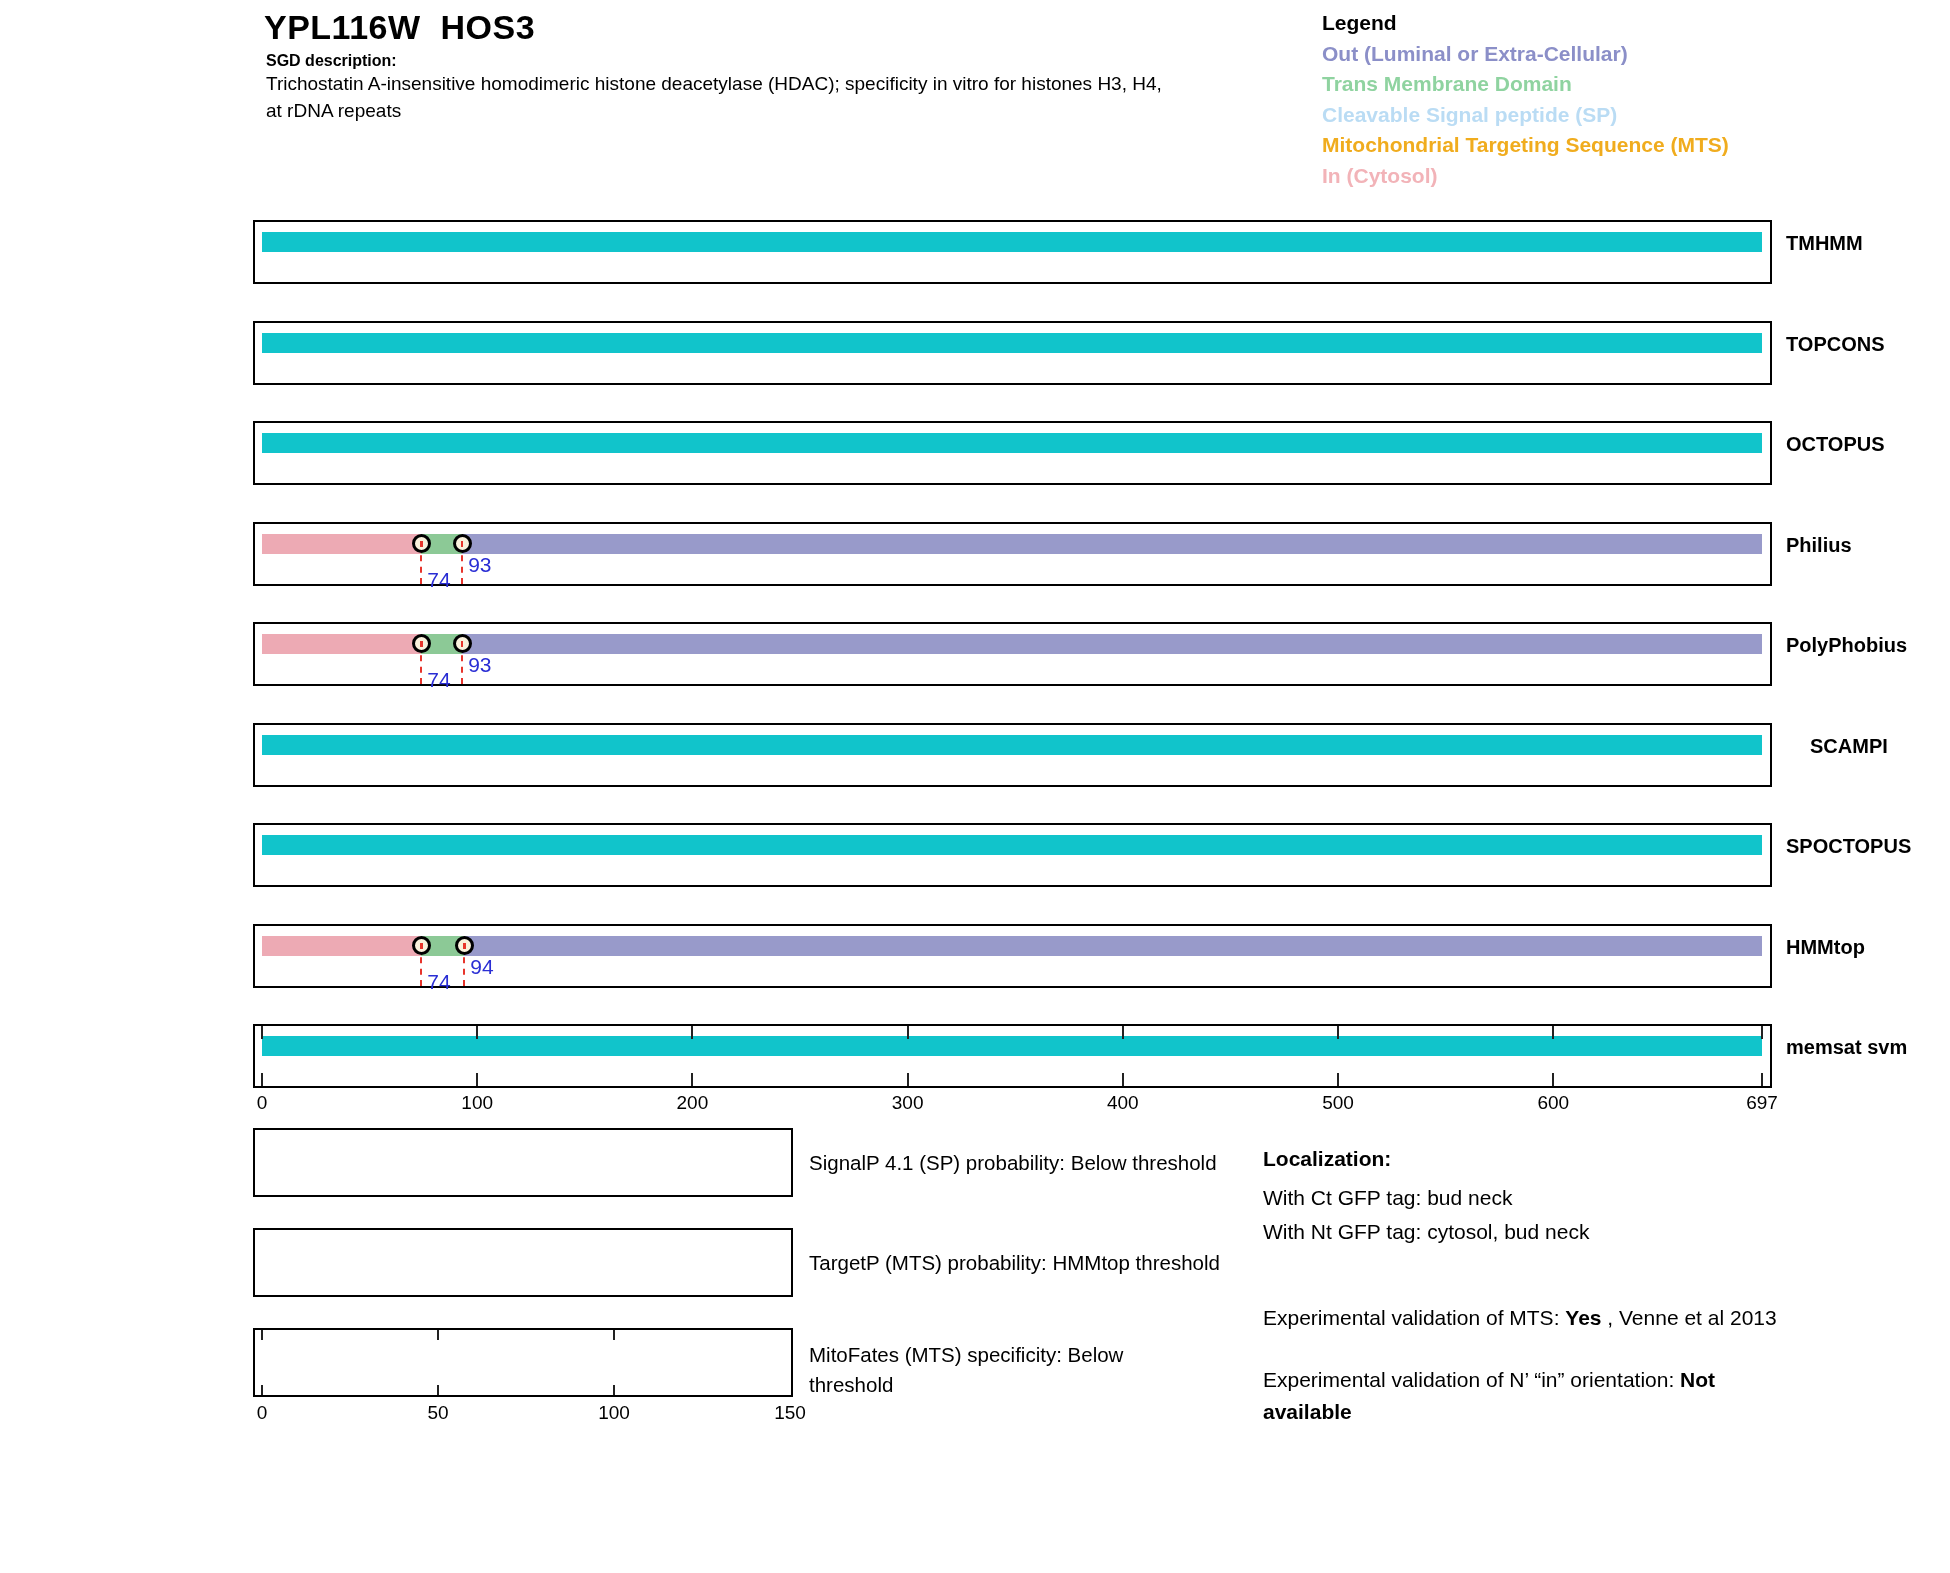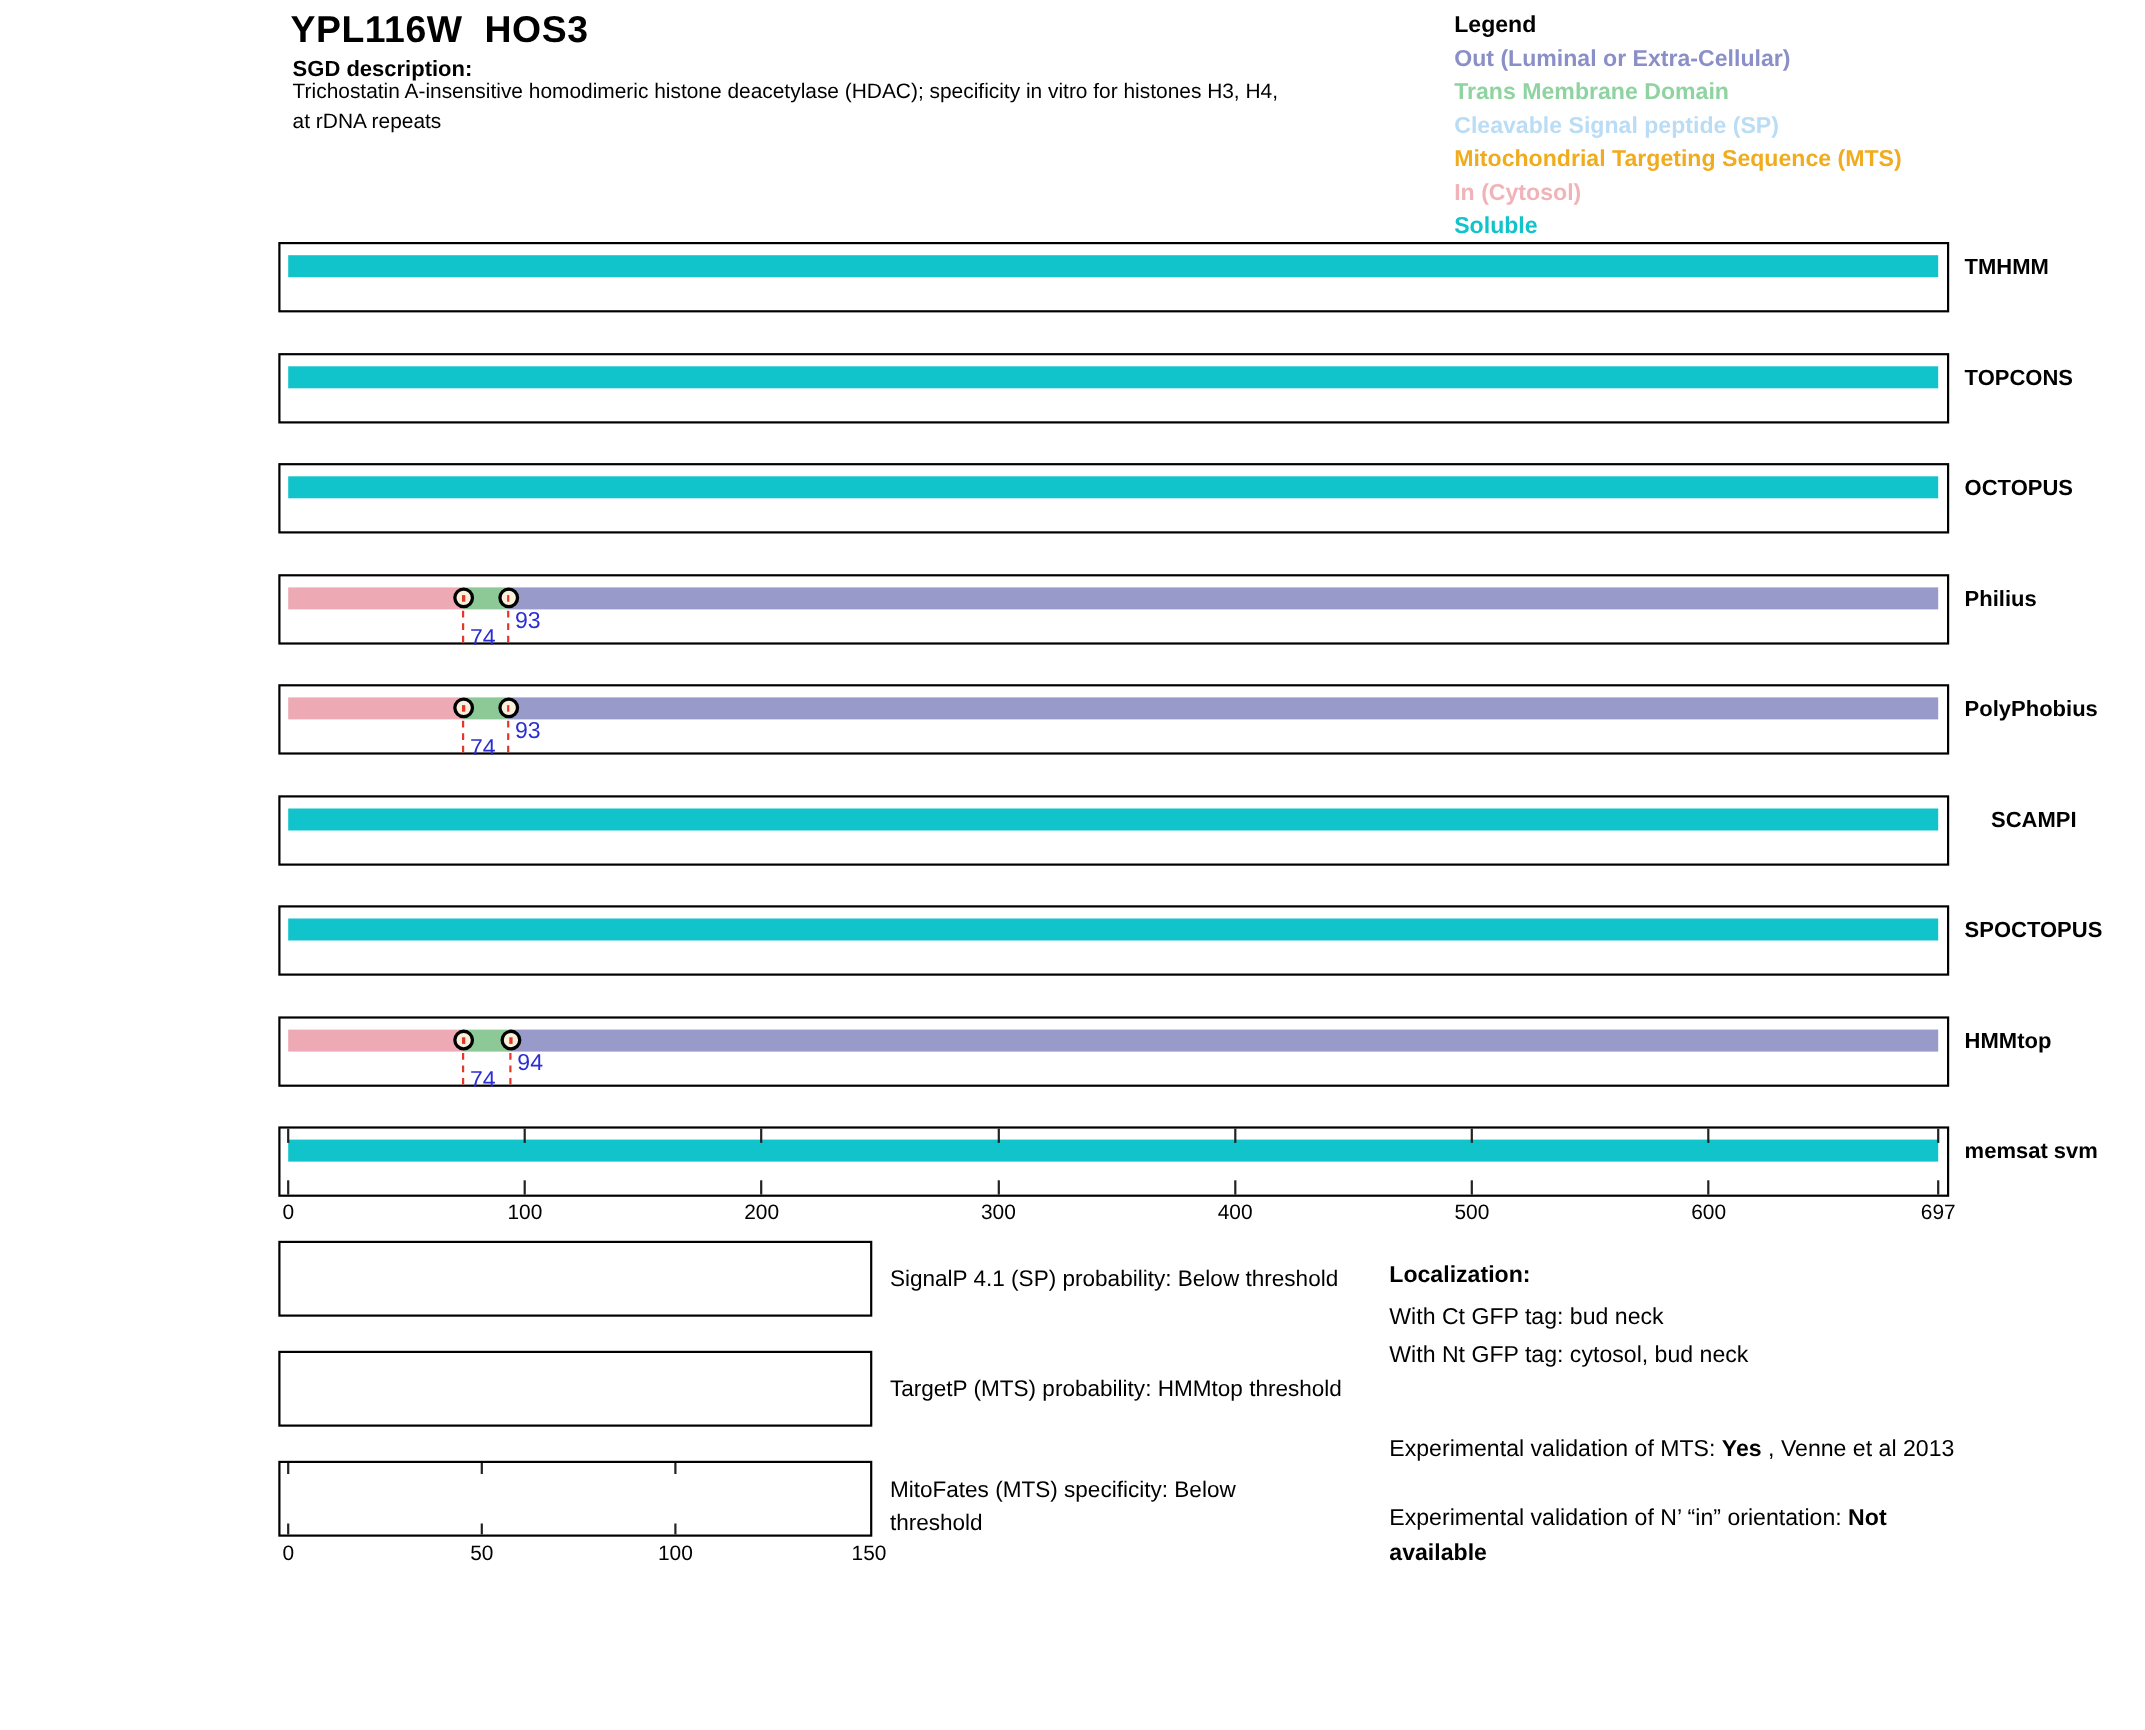--- a/index.html
+++ b/index.html
@@ -4,21 +4,21 @@
 <style>
   html,body{margin:0;padding:0;}
   body{
     width:1950px;height:1573px;position:relative;background:#fff;
     font-family:"Liberation Sans","DejaVu Sans",sans-serif;color:#000;
     overflow:hidden;
   }
   .abs{position:absolute;}
   
   #page-title{left:264px;top:8px;font-size:34px;font-weight:bold;white-space:pre;letter-spacing:.5px;}
-  #sgd-label{left:266px;top:52px;font-size:20px;font-weight:bold;}
+  #sgd-label{left:266px;top:52px;font-size:16px;font-weight:bold;}
   #sgd-desc{left:266px;top:70px;font-size:19px;line-height:27px;}
   #sgd-desc div{white-space:nowrap;}
   
   #legend{left:1322px;top:8px;font-size:21px;font-weight:bold;line-height:30.5px;}
   .legend-item{white-space:nowrap;}
   
   .track-box{position:absolute;left:253px;width:1519px;height:64px;border:2px solid #000;
              box-sizing:border-box;background:#fff;}
   .seg{position:absolute;top:10px;height:20px;}
   .marker-dash{position:absolute;top:20px;height:40px;width:0;border-left:2.5px dashed #e7352c;z-index:2;}
@@ -51,21 +51,20 @@
   <div>at rDNA repeats</div>
 </div>
 
 <div class="abs" id="legend">
   <div>Legend</div>
   <div class="legend-item" style="color: rgb(139, 143, 200);">Out (Luminal or Extra-Cellular)</div>
   <div class="legend-item" style="color: rgb(143, 211, 160);">Trans Membrane Domain</div>
   <div class="legend-item" style="color: rgb(186, 220, 244);">Cleavable Signal peptide (SP)</div>
   <div class="legend-item" style="color: rgb(240, 172, 30);">Mitochondrial Targeting Sequence (MTS)</div>
   <div class="legend-item" style="color: rgb(242, 179, 184);">In (Cytosol)</div>
-  <div class="legend-item" style="color: rgb(18, 195, 204);">Soluble</div>
 </div>
 
 <div id="tracks">
     <div class="track-box" style="top: 220px;">
       <div class="seg" style="left: 7px; width: 1500px; background: rgb(17, 196, 203);"></div>
     </div>
     <div class="track-label" style="top: 231px;">TMHMM</div>
     <div class="track-box" style="top: 320.5px;">
       <div class="seg" style="left: 7px; width: 1500px; background: rgb(17, 196, 203);"></div>
     </div>

